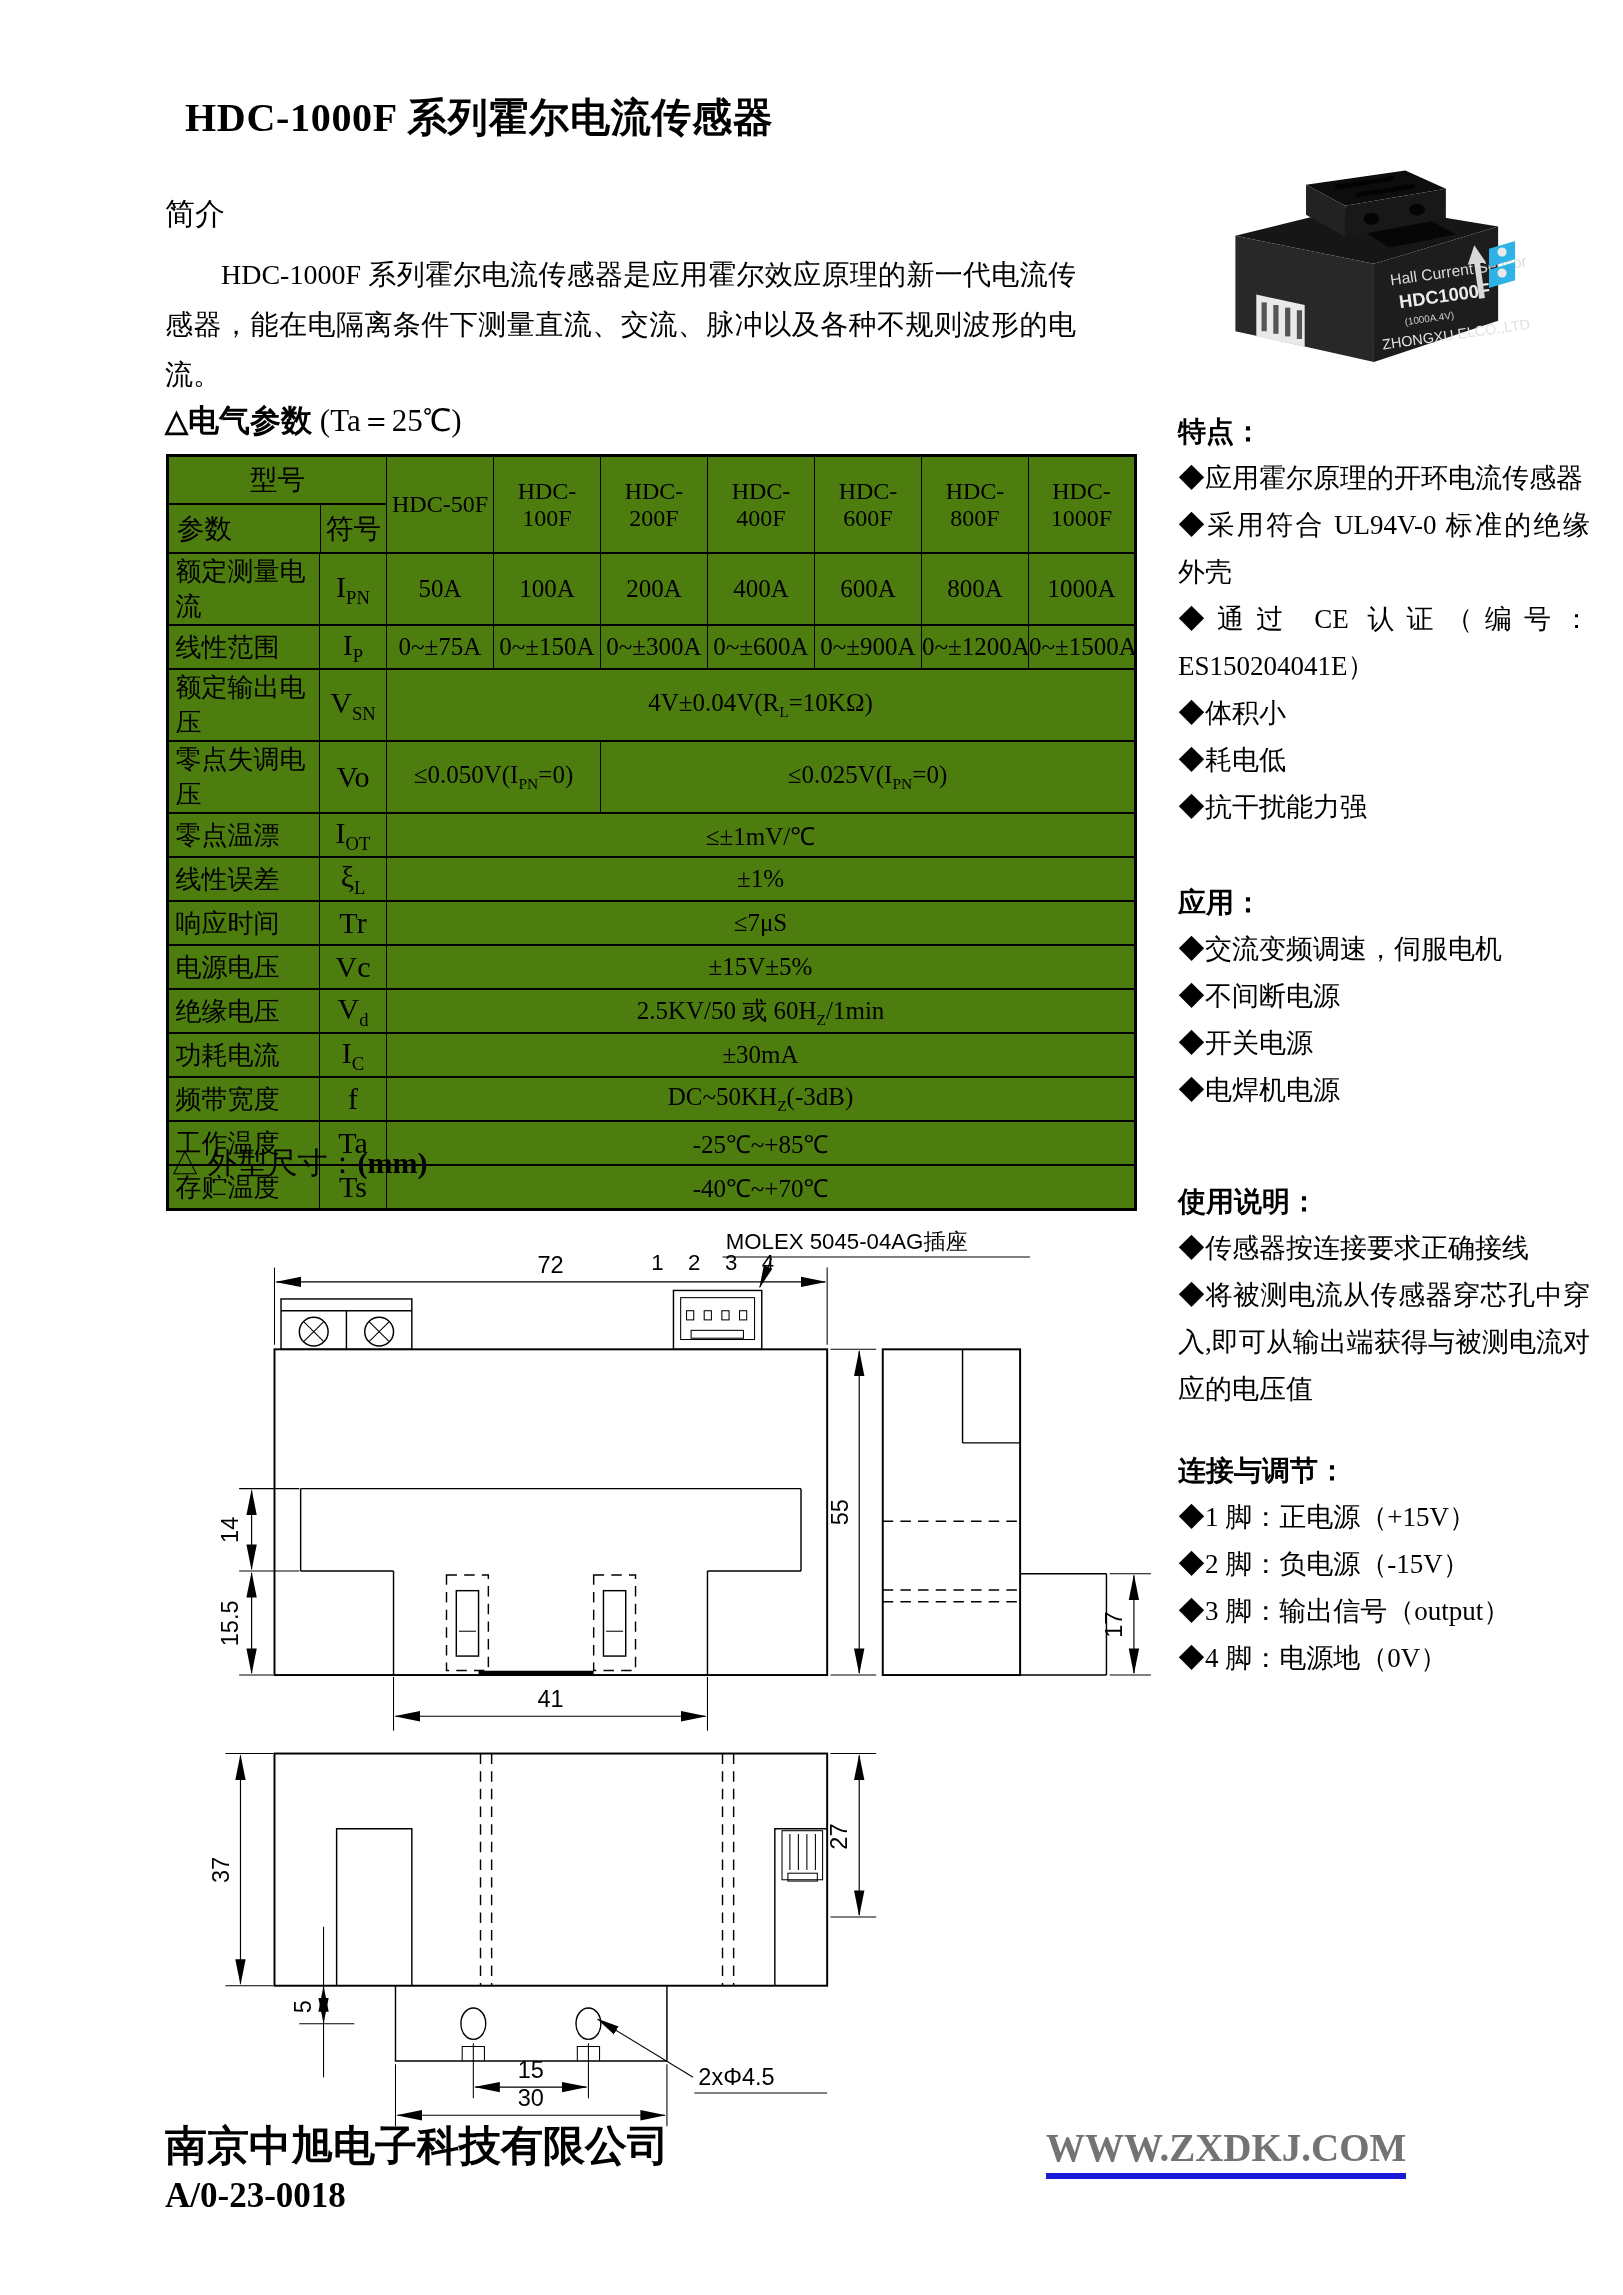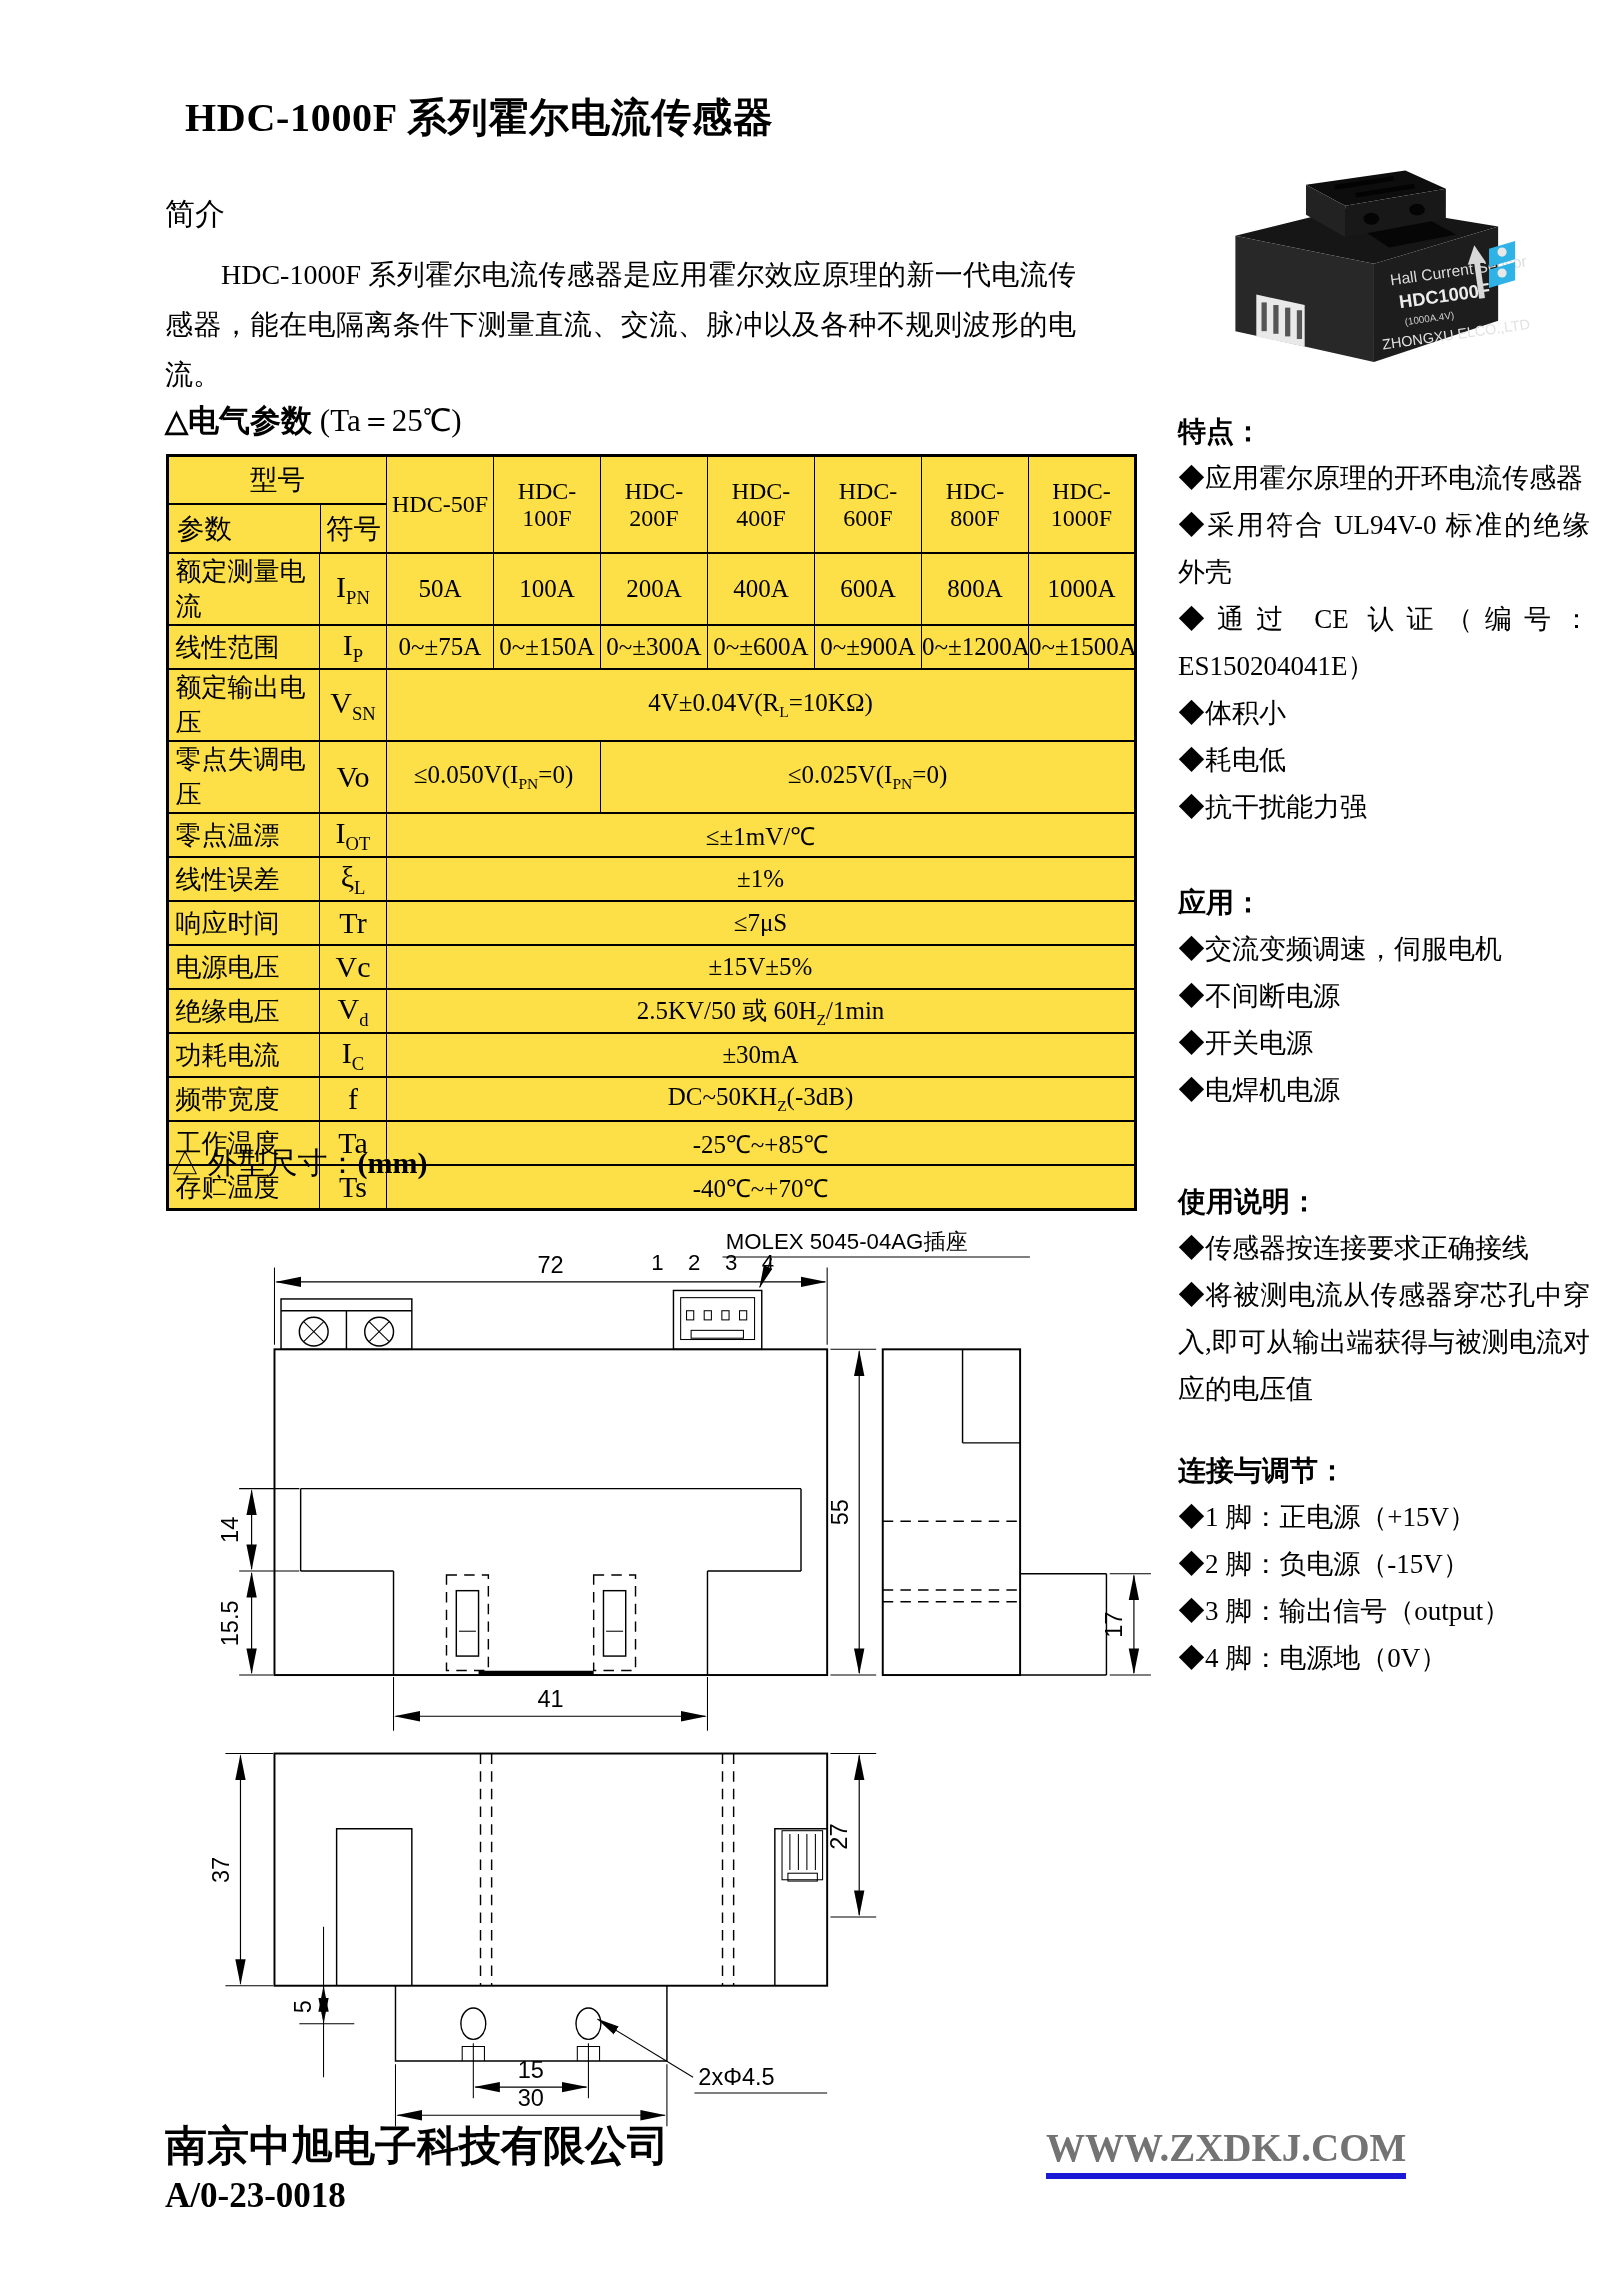--- a/index.html
+++ b/index.html
@@ -16,21 +16,21 @@
   
   .sec-h{position:absolute; font-size:31px; white-space:nowrap;}
   .sec-h .tri{font-size:30px;}
   .sec-h .b{font-weight:bold;}
   #elec-h{left:165px; top:400px;}
   #dims-h{left:170px; top:1143px; font-size:30px;}
   #dims-h .b{font-weight:bold;}
   
   #param-table{
     position:absolute; left:166px; top:454px; width:862px;
-    border-collapse:collapse; table-layout:fixed; background:#fde047;
+    border-collapse:collapse; table-layout:fixed; background:#4d7c0f;
     border:3.3px solid #000;
   }
   #param-table td{border:1.6px solid #000; border-top-width:2.3px; border-bottom-width:2.3px; padding:0; vertical-align:middle; overflow:hidden;}
   #param-table td.corner{padding:0;}
   .c-top{height:46px; border-bottom:2.3px solid #000; display:flex; align-items:center; justify-content:center; font-size:27.5px;}
   .c-bot{height:47px; display:flex;}
   .c-l{width:152px; border-right:1.6px solid #000; display:flex; align-items:center; justify-content:flex-start; padding-left:7.9px; box-sizing:border-box; font-size:27.5px;}
   .c-r{flex:1; display:flex; align-items:center; justify-content:center; font-size:27.5px;}
   #param-table td.model{height:95px; text-align:center; font-size:24px;}
   #param-table td.pname{height:42px; text-align:left; padding-left:6.5px; font-size:26px;}

